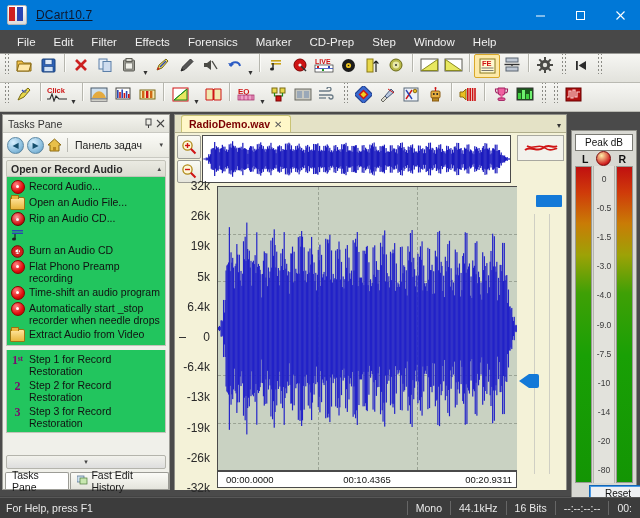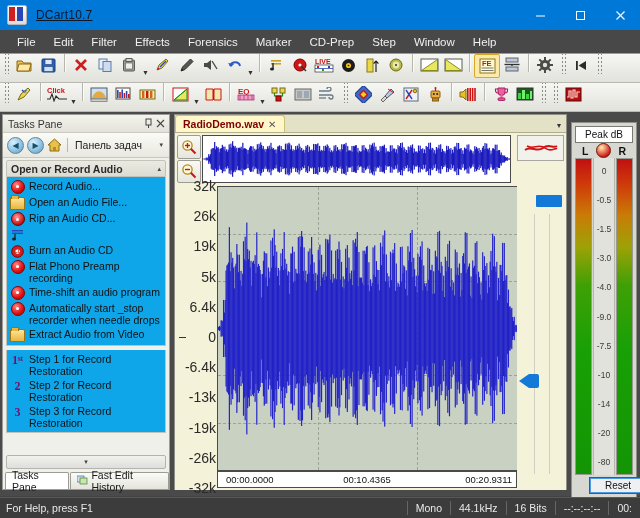--- a/index.html
+++ b/index.html
@@ -59,21 +59,21 @@
   .navsep{width:1px;height:14px;background:#b9b9b2;margin:0 2px;}
   .tp-nav-label{font-size:10.5px;color:#222;flex:1;padding-left:2px;}
   .tp-nav-caret{font-size:7px;color:#444;padding-right:2px;}
 
   .tp-scroll{flex:1;overflow:hidden;padding:2px 3px 0 3px;}
   .grp{margin-bottom:4px;}
   .grp-head{height:15px;background:linear-gradient(#eaeae2,#dcdcd2);
     border:1px solid #c3c3b9;border-radius:2px 2px 0 0;display:flex;align-items:center;padding:0 4px;}
   .grp-title{flex:1;font-size:10.5px;font-weight:bold;color:#2b2b2b;}
   .grp-caret{font-size:7px;color:#4a4a4a;}
-  .grp-body{background:#0ea5e9;border:1px solid #c3c3b9;border-top:none;padding:2px 0 2px 0;}
+  .grp-body{background:#22c55e;border:1px solid #c3c3b9;border-top:none;padding:2px 0 2px 0;}
   .task{display:flex;align-items:flex-start;padding:1px 3px;gap:4px;}
   .tsk-icon{width:15px;height:14px;flex:0 0 15px;display:flex;align-items:center;justify-content:center;}
   .tsk-label{font-size:10.5px;color:#111;line-height:11.5px;padding-top:1px;}
   .rec-dot{width:12px;height:12px;border-radius:50%;
     background:radial-gradient(circle at 35% 30%,#ff8282,#e01010 60%,#a00000);border:1px solid #8c0000;}
   .rec-dot::after{content:"";display:block;width:3px;height:3px;background:#fff;border-radius:50%;margin:3.5px auto;}
   .folder{width:14px;height:11px;background:linear-gradient(#ffe49b,#e8b63c);
     border:1px solid #9a7412;border-radius:1px 2px 1px 1px;position:relative;}
   .folder::before{content:"";position:absolute;left:0;top:-3px;width:6px;height:3px;
     background:#e8b63c;border:1px solid #9a7412;border-bottom:none;border-radius:1px 1px 0 0;}
@@ -88,58 +88,58 @@
   .tp-tabs{height:19px;display:flex;align-items:flex-end;gap:1px;padding-left:2px;background:transparent;}
   .tp-tab{height:16px;display:flex;align-items:center;gap:3px;padding:0 6px;
     background:linear-gradient(#fbfbf7,#e4e4dc);border:1px solid #9c9c96;border-bottom:none;
     border-radius:2px 2px 0 0;font-size:10.5px;color:#1a1a1a;}
   .tp-tab.active{background:#fff;font-weight:normal;}
 
   
   .mdi{position:absolute;left:174px;top:2px;width:393px;height:376px;
     background:#f4f2d8;border:1px solid #8f8f88;box-sizing:border-box;}
   .doctabs{height:17px;display:flex;align-items:flex-end;position:relative;background:#e4e2c6;border-bottom:1px solid #b0ae8c;}
-  .doctab{height:16px;display:flex;align-items:center;gap:4px;padding:0 7px;margin-left:0;
+  .doctab{height:16px;display:flex;align-items:center;gap:4px;padding:0 7px;margin-left:6px;
     background:#fff7c8;border:1px solid #c9c374;border-bottom:none;border-radius:3px 3px 0 0;}
   .doctab-label{font-size:10.5px;font-weight:bold;color:#7b0000;}
   .doctab-close{font-size:10px;color:#5a5a5a;}
   .doctabs-caret{position:absolute;right:5px;bottom:2px;font-size:8px;color:#333;}
 
   .docbody{position:relative;height:357px;background:#f4f2d8;}
 
   .ovrow{position:absolute;left:2px;top:2px;right:2px;height:48px;display:flex;}
   .zoomcol{width:23px;display:flex;flex-direction:column;gap:1px;}
   .zbtn{width:22px;height:23px;background:linear-gradient(#fafaf4,#e6e6dc);
     border:1px solid #9c9c94;border-radius:2px;display:flex;align-items:center;justify-content:center;}
   .overview{flex:1;margin:0 2px;background:#fff;border:1px solid #4a4a4a;position:relative;overflow:hidden;}
   .ovwave{position:absolute;left:0;top:0;width:100%;height:100%;}
   .spk{width:45px;height:24px;margin-left:4px;background:#f2f2ec;border:1px solid #a8a8a0;
     display:flex;align-items:center;justify-content:center;}
 
   .mainrow{position:absolute;left:2px;top:53px;right:2px;bottom:2px;display:flex;}
   .axiscol{width:40px;position:relative;background:#f4f2d8;}
-  .axislbl{position:absolute;right:1px;font-size:14px;color:#2a2a2a;transform:translateY(-50%);white-space:nowrap;}
+  .axislbl{position:absolute;right:7px;font-size:12px;color:#2a2a2a;transform:translateY(-50%);white-space:nowrap;}
   .zeroTick{position:absolute;left:2px;width:7px;height:1px;background:#333;}
   .wavewrap{flex:1;display:flex;flex-direction:column;}
   .wavepane{flex:1;background:#c9d2c2;border:1px solid #4a4a4a;border-right:none;position:relative;overflow:hidden;}
   .wave-svg{position:absolute;inset:0;width:100%;height:100%;}
   .gridv{position:absolute;top:0;bottom:0;width:1px;border-left:1px dashed #9aa394;}
   .gridh{position:absolute;left:0;right:0;height:1px;border-top:1px dashed #9aa394;}
   .timeaxis{height:15px;background:#fff;border:1px solid #4a4a4a;display:flex;align-items:center;position:relative;}
   .tlbl{position:absolute;font-size:9.5px;color:#111;}
 
   .sliderpane{width:46px;background:#f4f2d8;position:relative;margin-left:1px;}
   .slidertrack{position:absolute;width:1px;top:28px;bottom:14px;background:#cfcfc4;}
   .sl-thumb-top{position:absolute;right:2px;top:9px;width:26px;height:12px;background:#1379d8;border-radius:1px;}
   .sl-thumb-mid{position:absolute;left:1px;top:188px;width:0;height:0;
     border-top:7px solid transparent;border-bottom:7px solid transparent;border-right:10px solid #1379d8;}
   .sl-thumb-mid-body{position:absolute;left:11px;top:188px;width:10px;height:14px;background:#1379d8;border-radius:0 2px 2px 0;}
 
   
-  .meterpanel{position:absolute;left:571px;top:10px;width:66px;height:376px;
+  .meterpanel{position:absolute;left:571px;top:18px;width:66px;height:376px;
     background:#d8d8d2;border:1px solid #8f8f88;box-sizing:border-box;display:flex;flex-direction:column;align-items:center;}
   .peaklabel{width:56px;height:15px;margin-top:3px;background:#fff;border:1px solid #7a7a74;
     display:flex;align-items:center;justify-content:center;font-size:10px;color:#111;}
   .lrrow{width:56px;height:15px;display:flex;align-items:center;justify-content:space-between;padding:0 6px;box-sizing:border-box;}
   .lr{font-size:10.5px;font-weight:bold;color:#111;}
   .clip-led{width:13px;height:13px;border-radius:50%;
     background:radial-gradient(circle at 35% 28%,#fff0a8,#d02020 70%,#8a0000);border:1px solid #7a0a0a;}
   .meterbox{flex:1;width:58px;display:flex;justify-content:space-between;position:relative;margin-bottom:2px;}
   .bar{width:17px;background:linear-gradient(to bottom,#c01010 0%,#cf3a0a 8%,#c97c06 18%,#9da206 28%,#3fa006 40%,#19a005 60%,#139504 100%);
     border:1px solid #9a9a94;box-sizing:border-box;}

